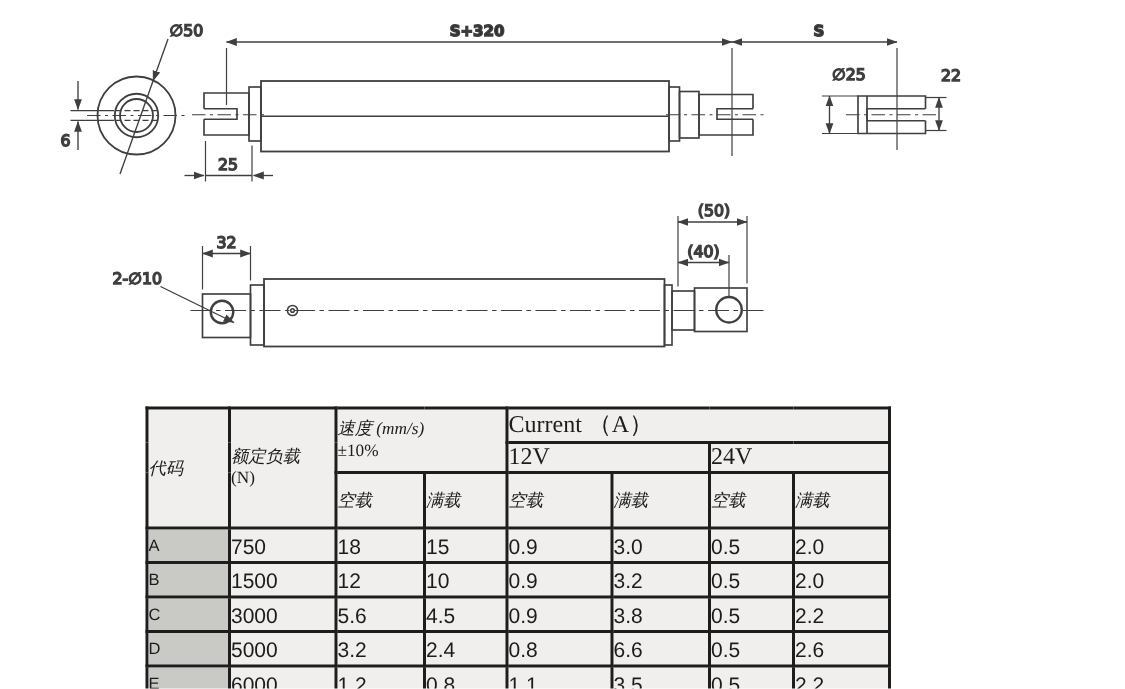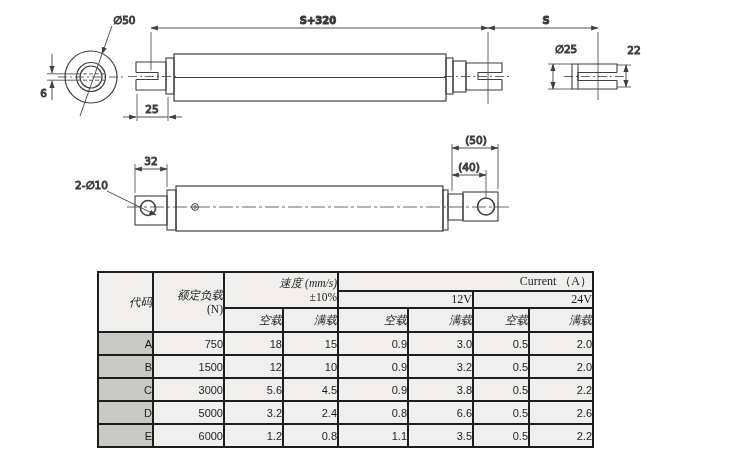--- a/index.html
+++ b/index.html
@@ -14,35 +14,35 @@
   }
   .dimtext.bold{font-weight:bold;font-size:10px;}
   
   #spec-table{
     position:absolute;left:97px;top:271px;
     border-collapse:collapse;table-layout:fixed;
     width:496px;height:169px;
   }
   #spec-table td{
     border:2px solid #1d1d1d;
-    text-align:right;vertical-align:middle;
+    text-align:left;vertical-align:middle;
     background:#f0efed;
     padding:0;overflow:hidden;
     font-size:11px;color:#1c1c1c;
   }
   #spec-table td.cn{
     font-family:"Liberation Serif","DejaVu Serif",serif;
     font-style:italic;font-size:11.5px;
   }
   #spec-table td.en{
     font-family:"Liberation Serif","DejaVu Serif",serif;
-    font-size:12px;
+    font-size:16px;
   }
   #spec-table td.num{
-    font-family:"Liberation Sans",sans-serif;font-size:11px;
+    font-family:"Liberation Sans",sans-serif;font-size:14px;
   }
   #spec-table td.rowhead{
     background:#c9c9c6;
     font-family:"Liberation Sans",sans-serif;font-size:11px;
   }
   .twoline span{display:block;line-height:1.25;}
 </style>
 </head>
 <body>
 
@@ -178,21 +178,21 @@
       <td class="cn twoline" colspan="2" rowspan="2">
         <span>速度 (mm/s)</span>
         <span style="font-style:normal">±10%</span>
       </td>
       <td class="en" colspan="4">Current （A）</td>
     </tr>
     <tr style="height:15px">
       <td class="en" colspan="2">12V</td>
       <td class="en" colspan="2">24V</td>
     </tr>
-    <tr style="height:24px">
+    <tr style="height:37px">
       <td class="cn">空载</td>
       <td class="cn">满载</td>
       <td class="cn">空载</td>
       <td class="cn">满载</td>
       <td class="cn">空载</td>
       <td class="cn">满载</td>
     </tr>
     <tr style="height:23px">
       <td class="rowhead">A</td>
       <td class="num">750</td>

